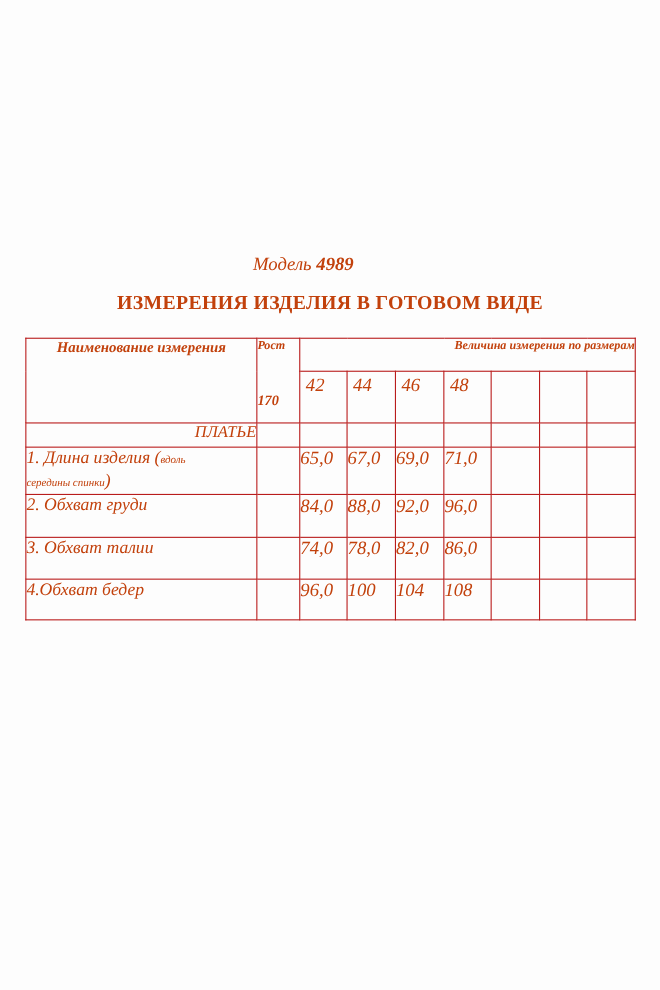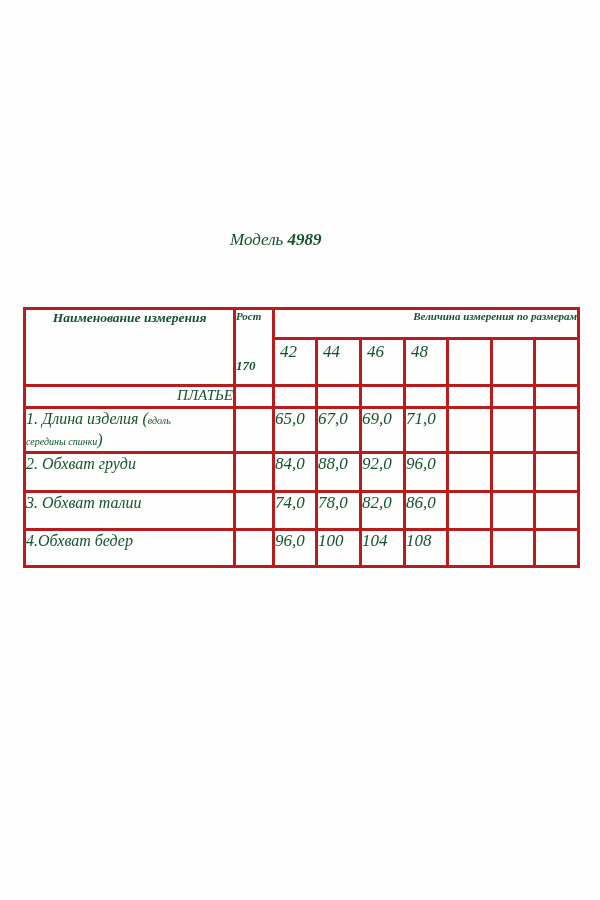--- a/index.html
+++ b/index.html
@@ -6,21 +6,21 @@
     margin: 0;
     padding: 0;
     background: #ffffff;
   }
   #page {
     position: relative;
     width: 600px;
     height: 900px;
     background: #fdfdfd;
     font-family: "Liberation Serif", "DejaVu Serif", serif;
-    color: #14532d;
+    color: #c2410c;
     overflow: hidden;
   }
   
   .model-title {
     position: absolute;
     left: 230px;
     top: 230px;
     font-size: 17px;
     font-style: italic;
     white-space: nowrap;
@@ -42,21 +42,21 @@
   
   table.meas {
     position: absolute;
     left: 23px;
     top: 307px;
     width: 554px;
     border-collapse: collapse;
     table-layout: fixed;
   }
   table.meas td {
-    border: 3px solid #b91c1c;
+    border: 1px solid #b91c1c;
     vertical-align: top;
     padding: 0;
     overflow: hidden;
     font-style: italic;
   }
   
   td.name-head {
     text-align: center;
     font-weight: bold;
     font-style: italic;
@@ -105,20 +105,21 @@
 </head>
 <body>
 
 <div id="page">
 
   <div class="model-title">
     <span>Модель</span>
     <span class="model-number">4989</span>
   </div>
 
+  <div class="main-title">ИЗМЕРЕНИЯ ИЗДЕЛИЯ В ГОТОВОМ ВИДЕ</div>
 
   <table class="meas">
     <colgroup>
       <col style="width:210px">
       <col style="width:39px">
       <col style="width:43px">
       <col style="width:44px">
       <col style="width:44px">
       <col style="width:43px">
       <col style="width:44px">

